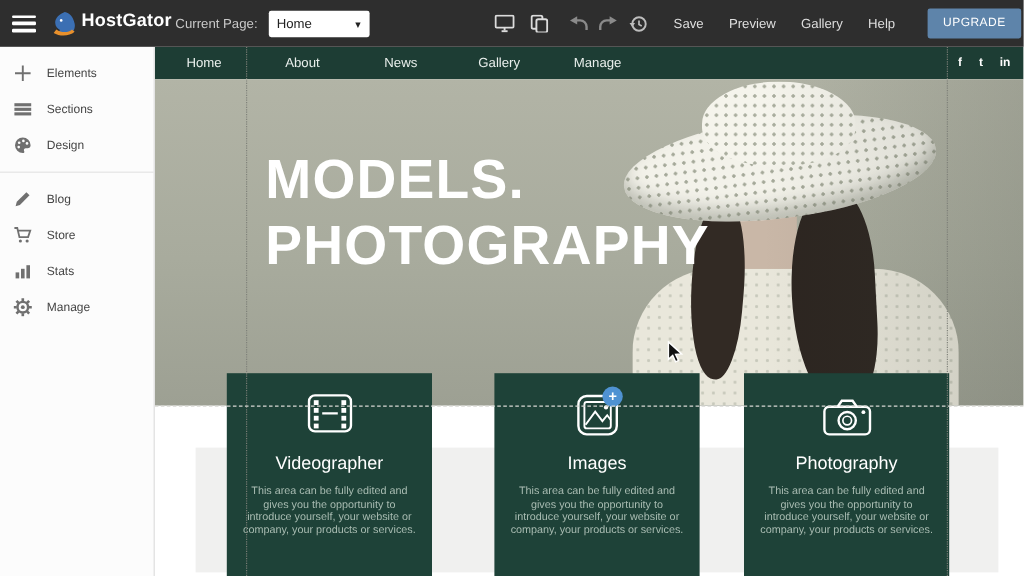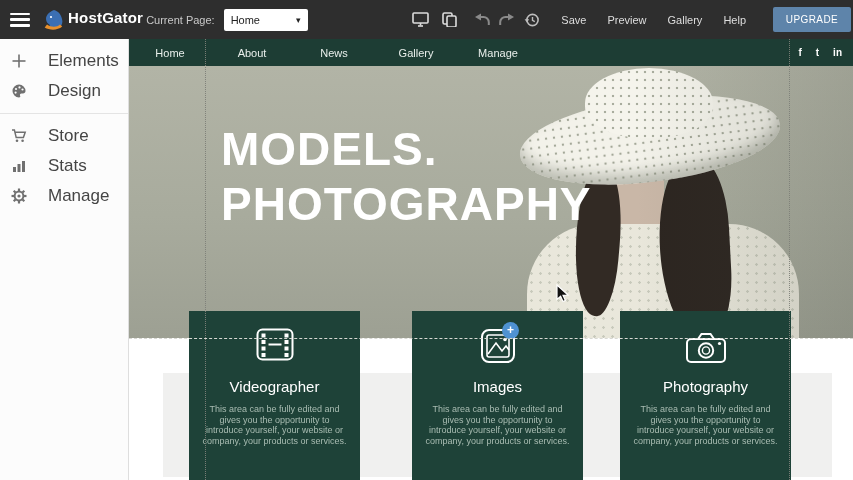--- a/index.html
+++ b/index.html
@@ -29,21 +29,21 @@
              align-items:center; justify-content:center; border-radius:2px;
              letter-spacing:.4px; cursor:pointer; }
 
   
   .sidebar { position:absolute; left:0; top:39px; width:129px; height:441px;
              background:#fcfcfc; border-right:1px solid #dedede; z-index:90; }
   .side-list { padding-top:7px; }
   .side-item { height:30px; display:flex; align-items:center; padding-left:11px;
                cursor:pointer; }
   .side-item svg { width:16px; height:16px; flex:0 0 16px; }
-  .side-item .lbl { margin-left:21px; font-size:17px; color:#454545; }
+  .side-item .lbl { margin-left:12px; font-size:10px; color:#454545; }
   .side-divider { border-top:1px solid #e4e4e4; margin:7px 0; }
 
   
   .canvas { position:absolute; left:129px; top:39px; width:724px; height:441px;
             background:#fff; overflow:hidden; }
 
   
   .site-nav { position:absolute; left:0; top:0; width:724px; height:27px;
               background:#1d3d34; display:flex; align-items:center; }
   .nav-item { width:82px; text-align:center; color:#e9efec; font-size:11px; cursor:pointer; }
@@ -172,31 +172,45 @@
   <div class="side-list">
     <div class="side-item">
       <svg viewBox="0 0 16 16">
         <line x1="8" y1="1.5" x2="8" y2="14.5" stroke="#707070" stroke-width="1.6"></line>
         <line x1="1.5" y1="8" x2="14.5" y2="8" stroke="#707070" stroke-width="1.6"></line>
       </svg>
       <span class="lbl">Elements</span>
     </div>
     <div class="side-item">
       <svg viewBox="0 0 16 16">
+        <rect x="1" y="3" width="14" height="2.6" fill="#707070"></rect>
+        <rect x="1" y="6.8" width="14" height="2.6" fill="#707070"></rect>
+        <rect x="1" y="10.6" width="14" height="2.6" fill="#707070"></rect>
+      </svg>
+      <span class="lbl">Sections</span>
+    </div>
+    <div class="side-item">
+      <svg viewBox="0 0 16 16">
         <path d="M8 1.5 a6.5 6.5 0 1 0 0 13 c1.2 0 1.6-.8 1.1-1.7 -.6-1 .1-2.3 1.4-2.3 h1.5 c1.4 0 2.5-1 2.5-2.5 A6.5 6.5 0 0 0 8 1.5 Z" fill="#707070"></path>
         <circle cx="5" cy="6" r="1.1" fill="#fcfcfc"></circle>
         <circle cx="8.5" cy="4.4" r="1.1" fill="#fcfcfc"></circle>
         <circle cx="11.5" cy="6.5" r="1.1" fill="#fcfcfc"></circle>
         <circle cx="4.6" cy="9.6" r="1.1" fill="#fcfcfc"></circle>
       </svg>
       <span class="lbl">Design</span>
     </div>
 
     <div class="side-divider"></div>
 
+    <div class="side-item">
+      <svg viewBox="0 0 16 16">
+        <path d="M2 13.8 l1-3.6 8-8 2.6 2.6 -8 8 -3.6 1 Z" fill="#707070"></path>
+      </svg>
+      <span class="lbl">Blog</span>
+    </div>
     <div class="side-item">
       <svg viewBox="0 0 16 16">
         <path d="M1 2 h2.4 l1.8 7.6 h7.2 l1.8 -5.4 H4.6" fill="none" stroke="#707070" stroke-width="1.5"></path>
         <circle cx="6" cy="12.8" r="1.3" fill="#707070"></circle>
         <circle cx="11.6" cy="12.8" r="1.3" fill="#707070"></circle>
       </svg>
       <span class="lbl">Store</span>
     </div>
     <div class="side-item">
       <svg viewBox="0 0 16 16">

